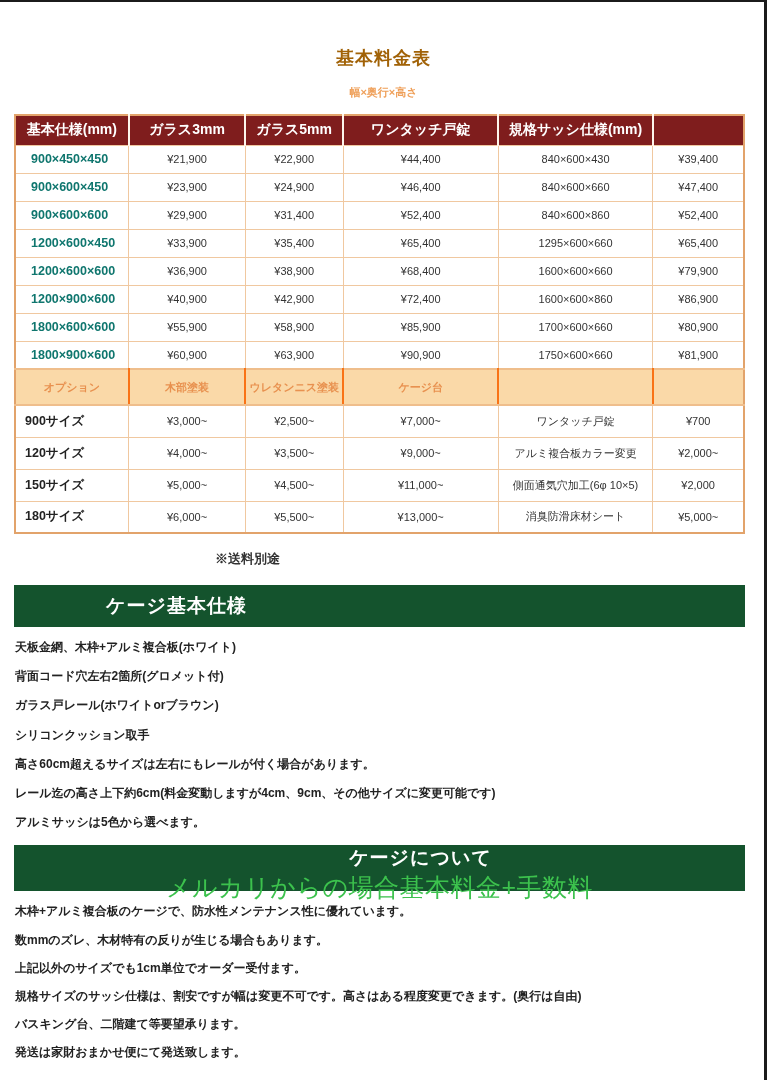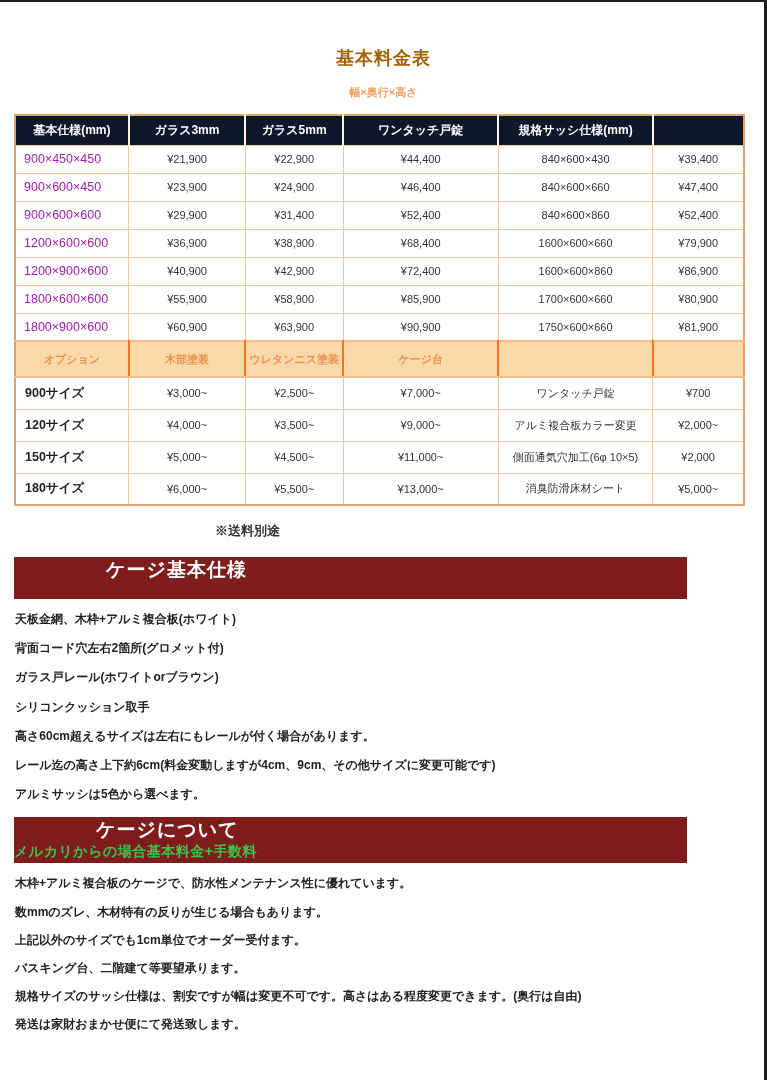--- a/index.html
+++ b/index.html
@@ -11,44 +11,44 @@
   .edge-top { position:absolute; top:0; left:0; width:767px; height:2px; background:#1b1b1b; }
   .edge-right { position:absolute; top:0; right:0; width:3px; height:1080px; background:#1b1b1b; }
 
   .doc-title { margin-top:46px; text-align:center; font-size:18px; font-weight:bold; color:#a16207; letter-spacing:1px; }
   .doc-subtitle { margin-top:15px; text-align:center; font-size:11px; font-weight:bold; color:#EFA05A; }
 
   table.price { width:731px; margin:14px 0 0 14px; border-collapse:collapse; table-layout:fixed;
     border:2px solid #E2A36B; }
   table.price th, table.price td { text-align:center; vertical-align:middle; overflow:hidden; white-space:nowrap; }
 
-  tr.head th { background:#0f172a; color:#fff; font-size:12px; font-weight:bold; height:30px;
+  tr.head th { background:#7f1d1d; color:#fff; font-size:14px; font-weight:bold; height:30px;
     border-right:2px solid #FDF5EC; }
   tr.head th:last-child { border-right:none; }
 
   tbody.rows td { height:28px; font-size:11px; color:#333; border:1px solid #F0C8A0; background:#fff; }
-  tbody.rows td:first-child { text-align:left; padding-left:8px; font-size:12.5px; font-weight:400; color:#a21caf; }
+  tbody.rows td:first-child { text-align:left; padding-left:15px; font-size:12.5px; font-weight:700; color:#0f766e; }
 
   tr.opt-head td { background:#FAD9A8; color:#E8914F; font-size:11px; font-weight:bold; height:36px;
     border-right:2px solid #f97316; border-top:2px solid #EFBE8C; border-bottom:2px solid #EFBE8C; }
   tr.opt-head td:first-child { padding-left:0; text-align:center; }
   tr.opt-head td:last-child { border-right:none; }
 
   tbody.opt-rows td { height:32px; font-size:11px; color:#333; border:1px solid #F0C8A0; background:#fff; }
   tbody.opt-rows td:first-child { text-align:left; padding-left:9px; font-size:12.5px; font-weight:600; color:#222; }
 
   .shipping-note { margin:16px 0 0 215px; font-size:13px; font-weight:bold; color:#333; }
 
-  .banner { width:673px; margin-left:14px; background:#7f1d1d; display:flex; align-items:flex-start; }
+  .banner { width:731px; margin-left:14px; background:#14532d; display:flex; align-items:center; }
   .banner.b1 { height:42px; margin-top:17px; }
   .banner.b2 { height:46px; margin-top:12px;flex-direction:column; }
   .banner .heading { color:#fff; font-size:19px; font-weight:bold; letter-spacing:1px; }
   .banner.b1 .heading { margin-left:92px; }
   .banner.b2 .heading { margin-left:82px; }
-  .banner .green-note { color:#3CC24D; font-size:14px; font-weight:bold; letter-spacing:0.5px; white-space:nowrap; }
+  .banner .green-note { color:#3CC24D; font-size:25px; font-weight:normal; letter-spacing:0.5px; white-space:nowrap; }
 
   .text-block { margin:14px 0 0 15px; }
   .text-line { font-size:12px; font-weight:600; color:#222; margin-bottom:16px; line-height:1.1; }
   .text-block.about .text-line { margin-bottom:15px; }
   .text-line.tight { margin-bottom:7px; }
 </style>
 </head>
 <body>
 
 <div class="edge-top"></div>
@@ -95,20 +95,28 @@
       </tr>
       <tr>
         <td>900×600×600</td>
         <td>¥29,900</td>
         <td>¥31,400</td>
         <td>¥52,400</td>
         <td>840×600×860</td>
         <td>¥52,400</td>
       </tr>
       <tr>
+        <td>1200×600×450</td>
+        <td>¥33,900</td>
+        <td>¥35,400</td>
+        <td>¥65,400</td>
+        <td>1295×600×660</td>
+        <td>¥65,400</td>
+      </tr>
+      <tr>
         <td>1200×600×600</td>
         <td>¥36,900</td>
         <td>¥38,900</td>
         <td>¥68,400</td>
         <td>1600×600×660</td>
         <td>¥79,900</td>
       </tr>
       <tr>
         <td>1200×900×600</td>
         <td>¥40,900</td>
@@ -198,16 +206,16 @@
 
 <div class="banner b2">
   <span class="heading">ケージについて</span>
   <span class="green-note">メルカリからの場合基本料金+手数料</span>
 </div>
 
 <div class="text-block about">
   <div class="text-line">木枠+アルミ複合板のケージで、防水性メンテナンス性に優れています。</div>
   <div class="text-line">数mmのズレ、木材特有の反りが生じる場合もあります。</div>
   <div class="text-line">上記以外のサイズでも1cm単位でオーダー受付ます。</div>
+  <div class="text-line">規格サイズのサッシ仕様は、割安ですが幅は変更不可です。高さはある程度変更できます。(奥行は自由)</div>
   <div class="text-line tight">バスキング台、二階建て等要望承ります。</div>
-  <div class="text-line">規格サイズのサッシ仕様は、割安ですが幅は変更不可です。高さはある程度変更できます。(奥行は自由)</div>
   <div class="text-line">発送は家財おまかせ便にて発送致します。</div>
 </div>
 
 </body></html>

